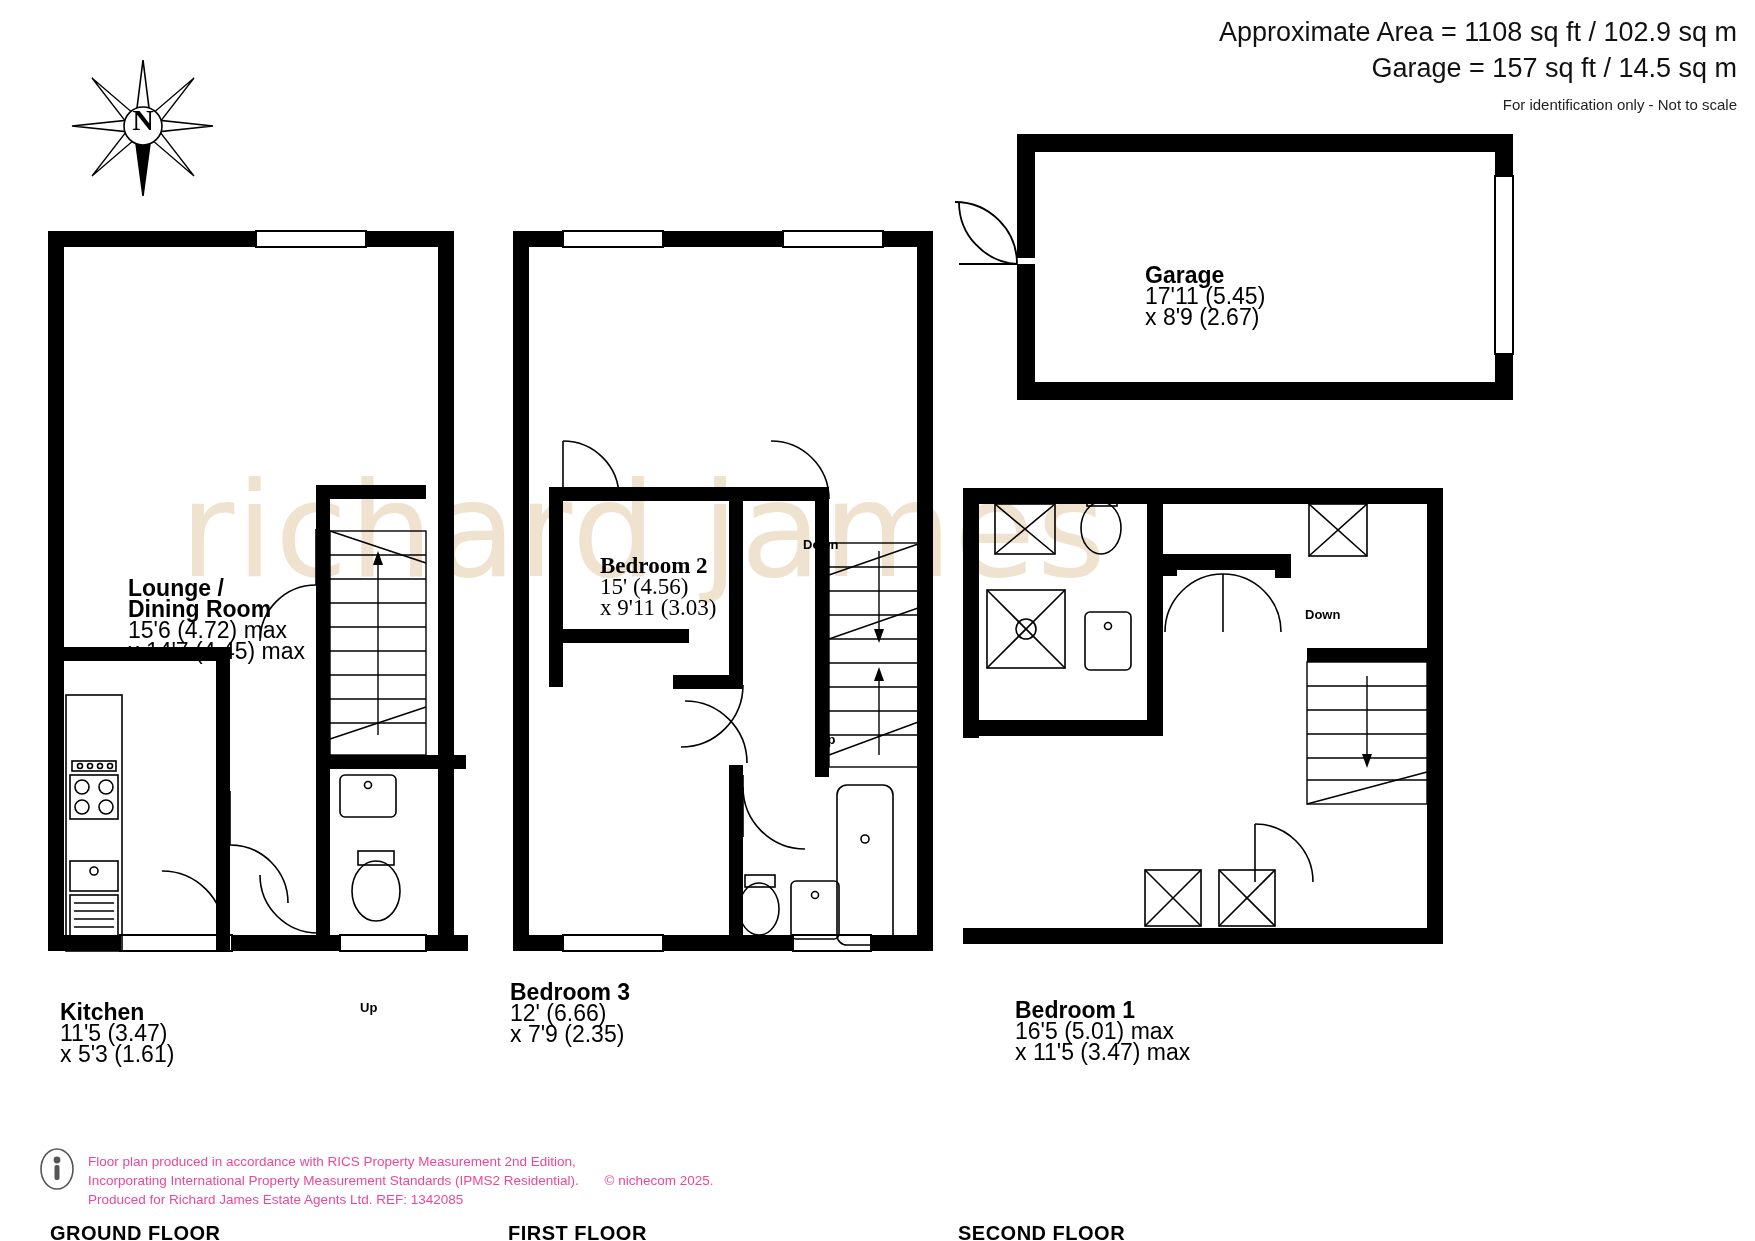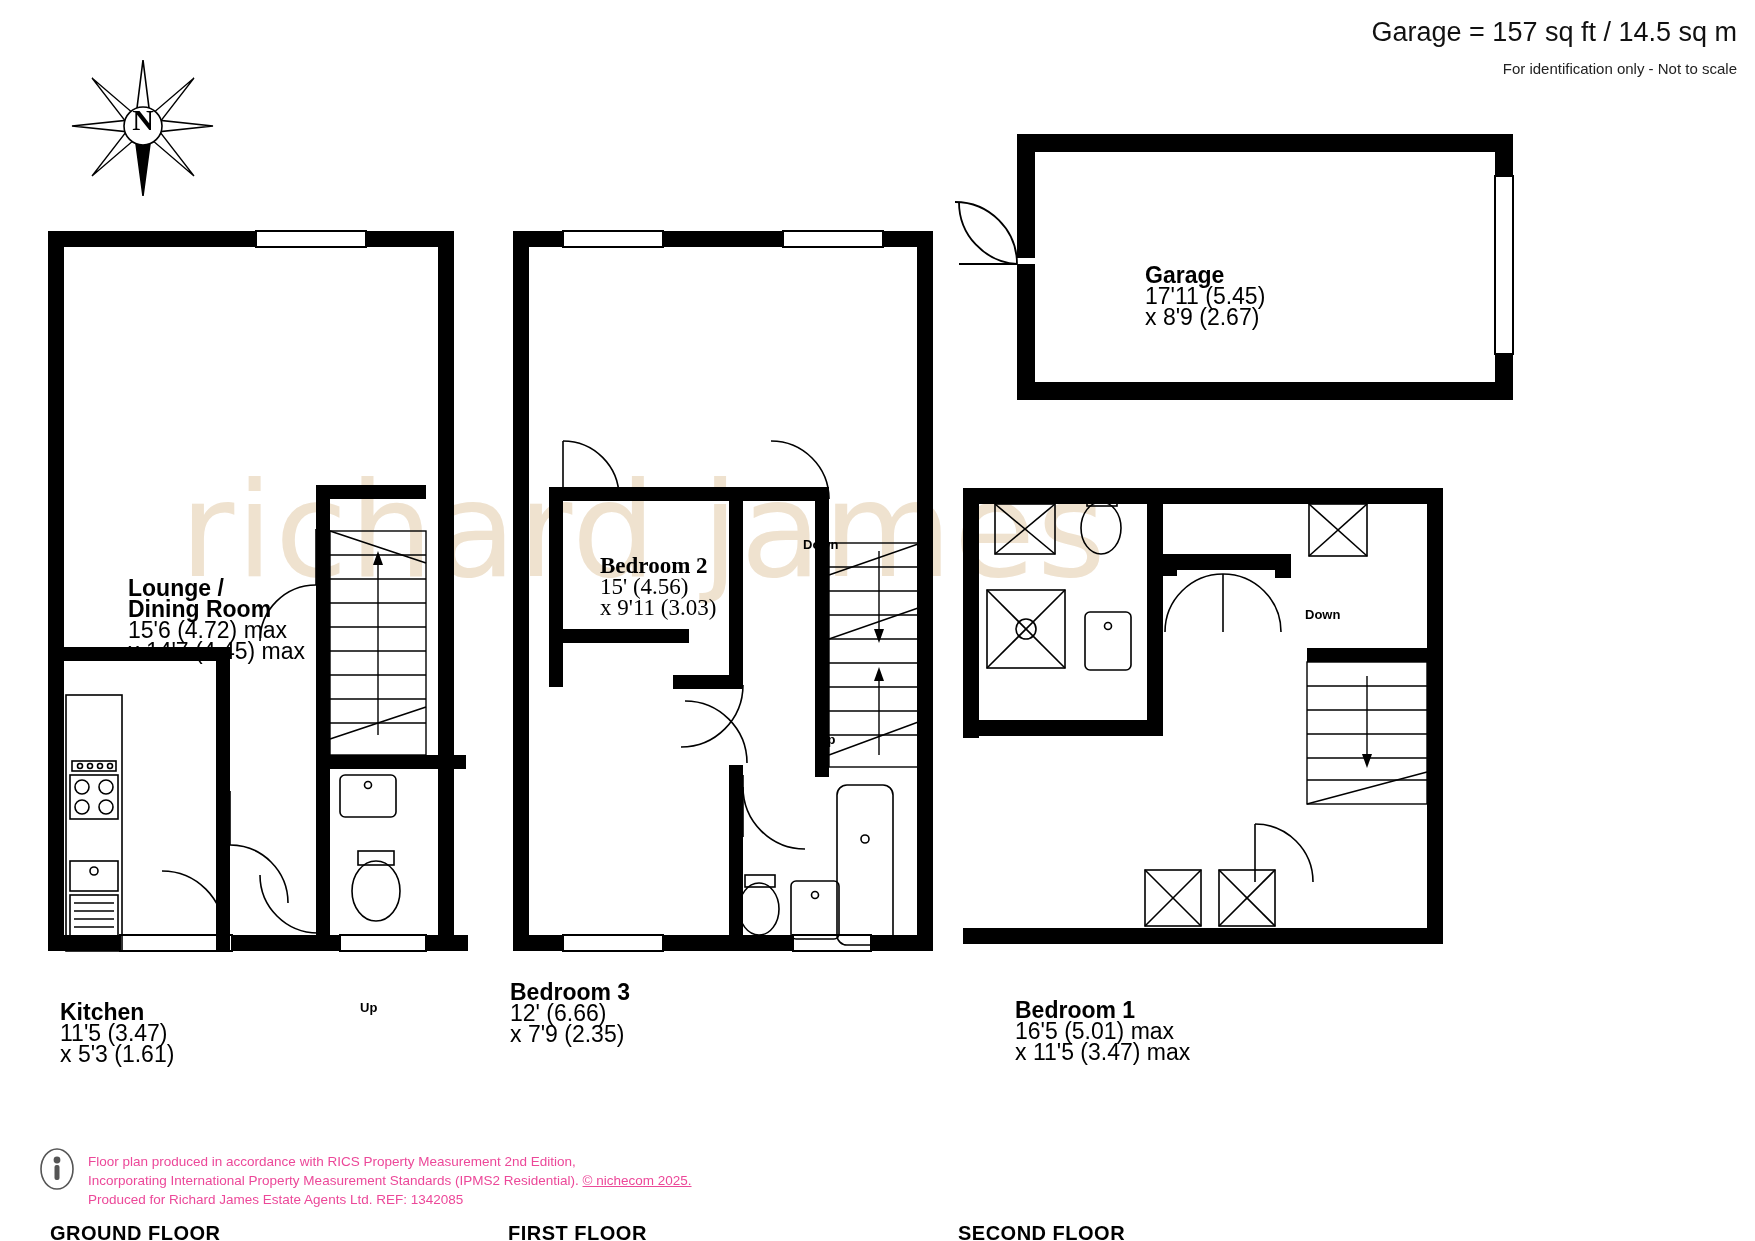--- a/index.html
+++ b/index.html
@@ -41,20 +41,21 @@
   #footer{left:40px;top:1152px;}
   #footer .ft{font-size:13.5px;line-height:19px;color:#ec4899;}
   #footer-icon{left:40px;top:1148px;width:34px;height:42px;}
 
   svg{display:block;}
 </style>
 </head>
 <body>
 
 <div class="abs" id="header">
+  <div class="line">Approximate Area = 1108 sq ft / 102.9 sq m</div>
   <div class="line">Garage = 157 sq ft / 14.5 sq m</div>
   <div class="note">For identification only - Not to scale</div>
 </div>
 
 <div class="abs" id="compass">
   <svg width="145" height="140" viewBox="0 0 145 140">
 
     <polygon points="2,68 60,62 60,74" fill="#ffffff" stroke="#000" stroke-width="1.6"></polygon>
     <polygon points="143,68 86,62 86,74" fill="#ffffff" stroke="#000" stroke-width="1.6"></polygon>
 
@@ -355,16 +356,16 @@
   <svg width="34" height="42" viewBox="0 0 34 42">
     <ellipse cx="17" cy="21" rx="16" ry="20" fill="none" stroke="#555" stroke-width="1.6"></ellipse>
     <circle cx="17" cy="12" r="3.4" fill="#555"></circle>
     <rect x="14.5" y="17" width="5" height="15" rx="2" fill="#555"></rect>
   </svg>
 </div>
 <div class="abs" id="footer" style="left:88px;">
   <div class="ft">Floor plan produced in accordance with RICS Property Measurement 2nd Edition,</div>
   <div class="ft">
     <span>Incorporating International Property Measurement Standards (IPMS2 Residential).</span>
-    <span style="margin-left:0;text-decoration:underline;">© nichecom 2025.</span>
+    <span style="margin-left:22px;">© nichecom 2025.</span>
   </div>
   <div class="ft">Produced for Richard James Estate Agents Ltd.   REF: 1342085</div>
 </div>
 
 </body></html>

